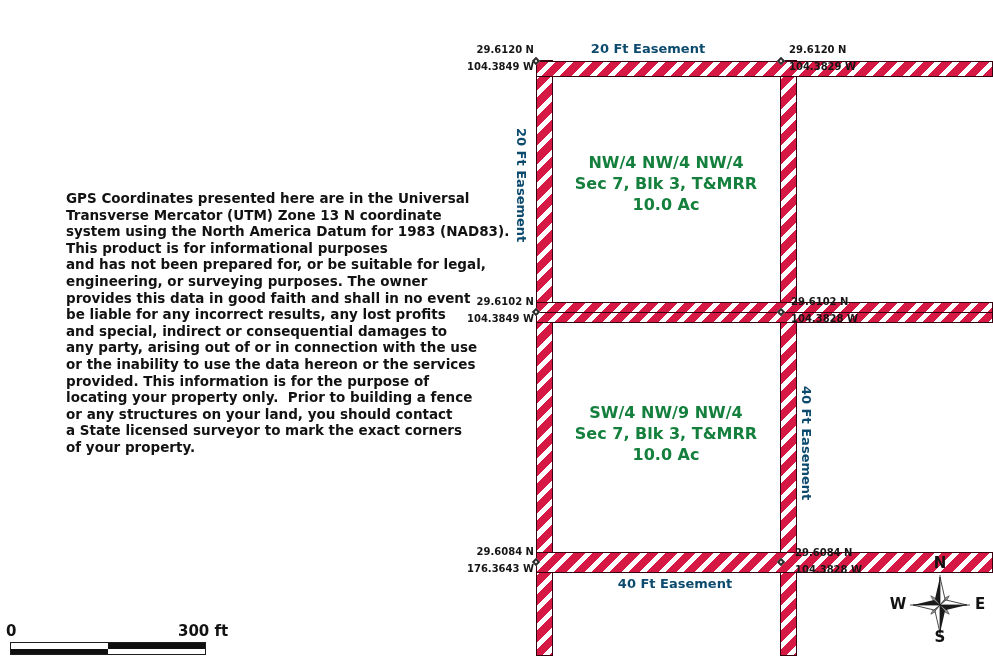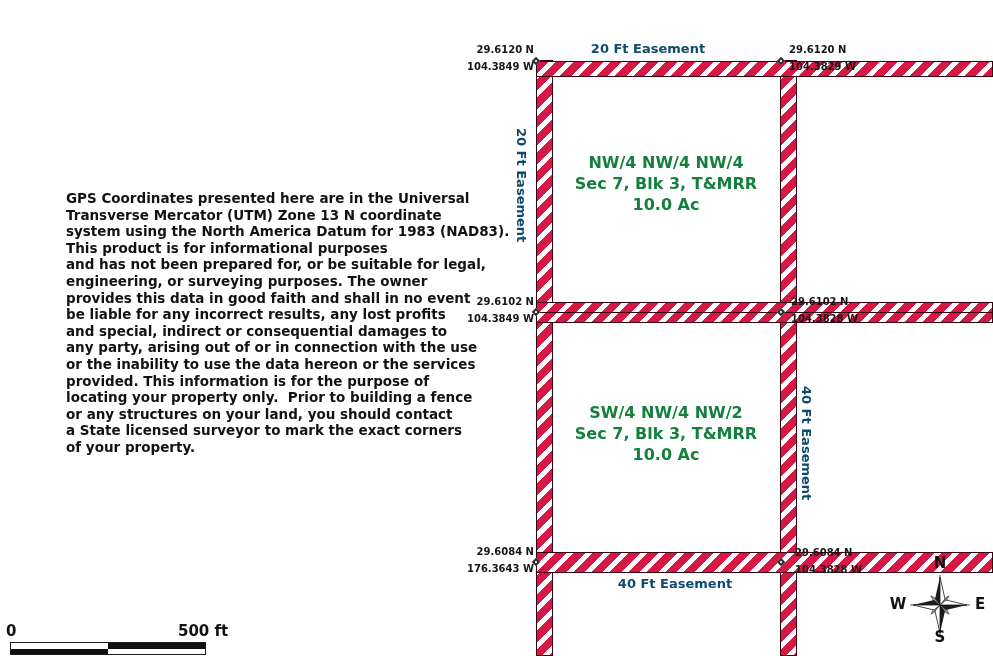--- a/index.html
+++ b/index.html
@@ -150,27 +150,27 @@
   <div class="easelabel e-vert e-left">20 Ft Easement</div>
   <div class="easelabel e-vert e-right">40 Ft Easement</div>
   <div class="easelabel e-bottom">40 Ft Easement</div>
 
   <div class="parcel p-1">
     <div>NW/4 NW/4 NW/4</div>
     <div>Sec 7, Blk 3, T&amp;MRR</div>
     <div>10.0 Ac</div>
   </div>
   <div class="parcel p-2">
-    <div>SW/4 NW/4 NW/2</div>
+    <div>SW/4 NW/9 NW/4</div>
     <div>Sec 7, Blk 3, T&amp;MRR</div>
     <div>10.0 Ac</div>
   </div>
 
   <div class="scale-label s-0">0</div>
-  <div class="scale-label s-500">500 ft</div>
+  <div class="scale-label s-500">300 ft</div>
   <div class="scalebar">
     <div class="row">
       <span class="cell-w"></span>
       <span class="cell-b"></span>
     </div>
     <div class="row">
       <span class="cell-b"></span>
       <span class="cell-w"></span>
     </div>
   </div>

